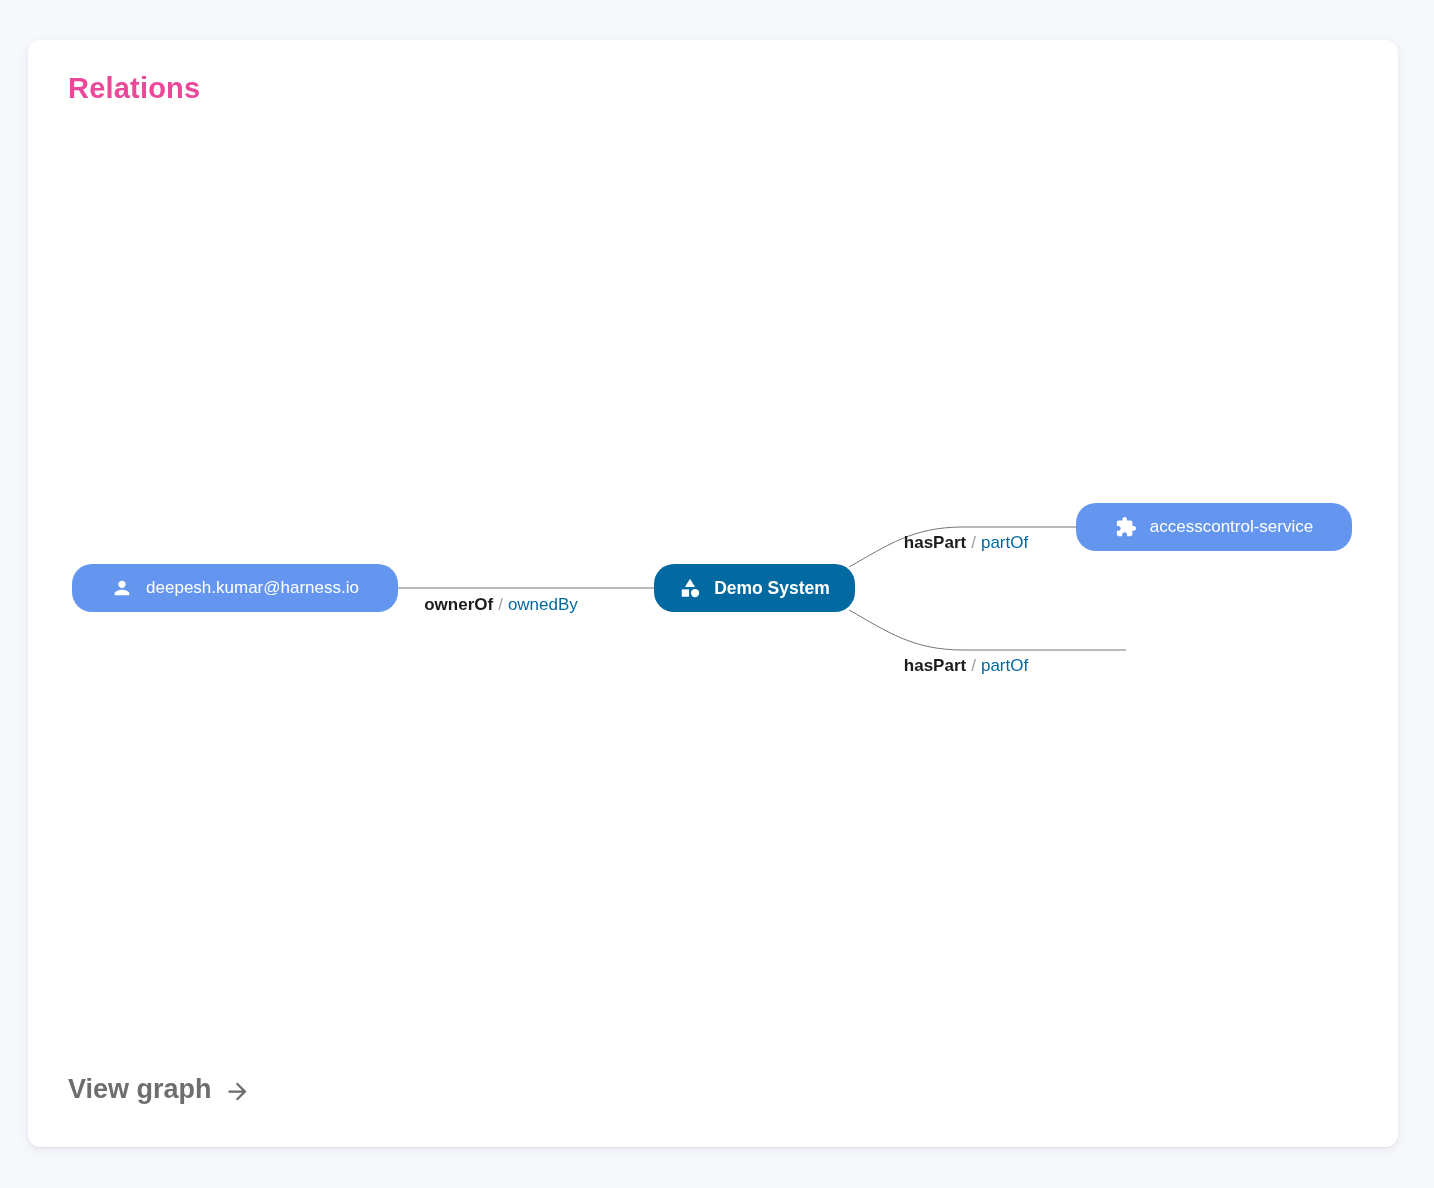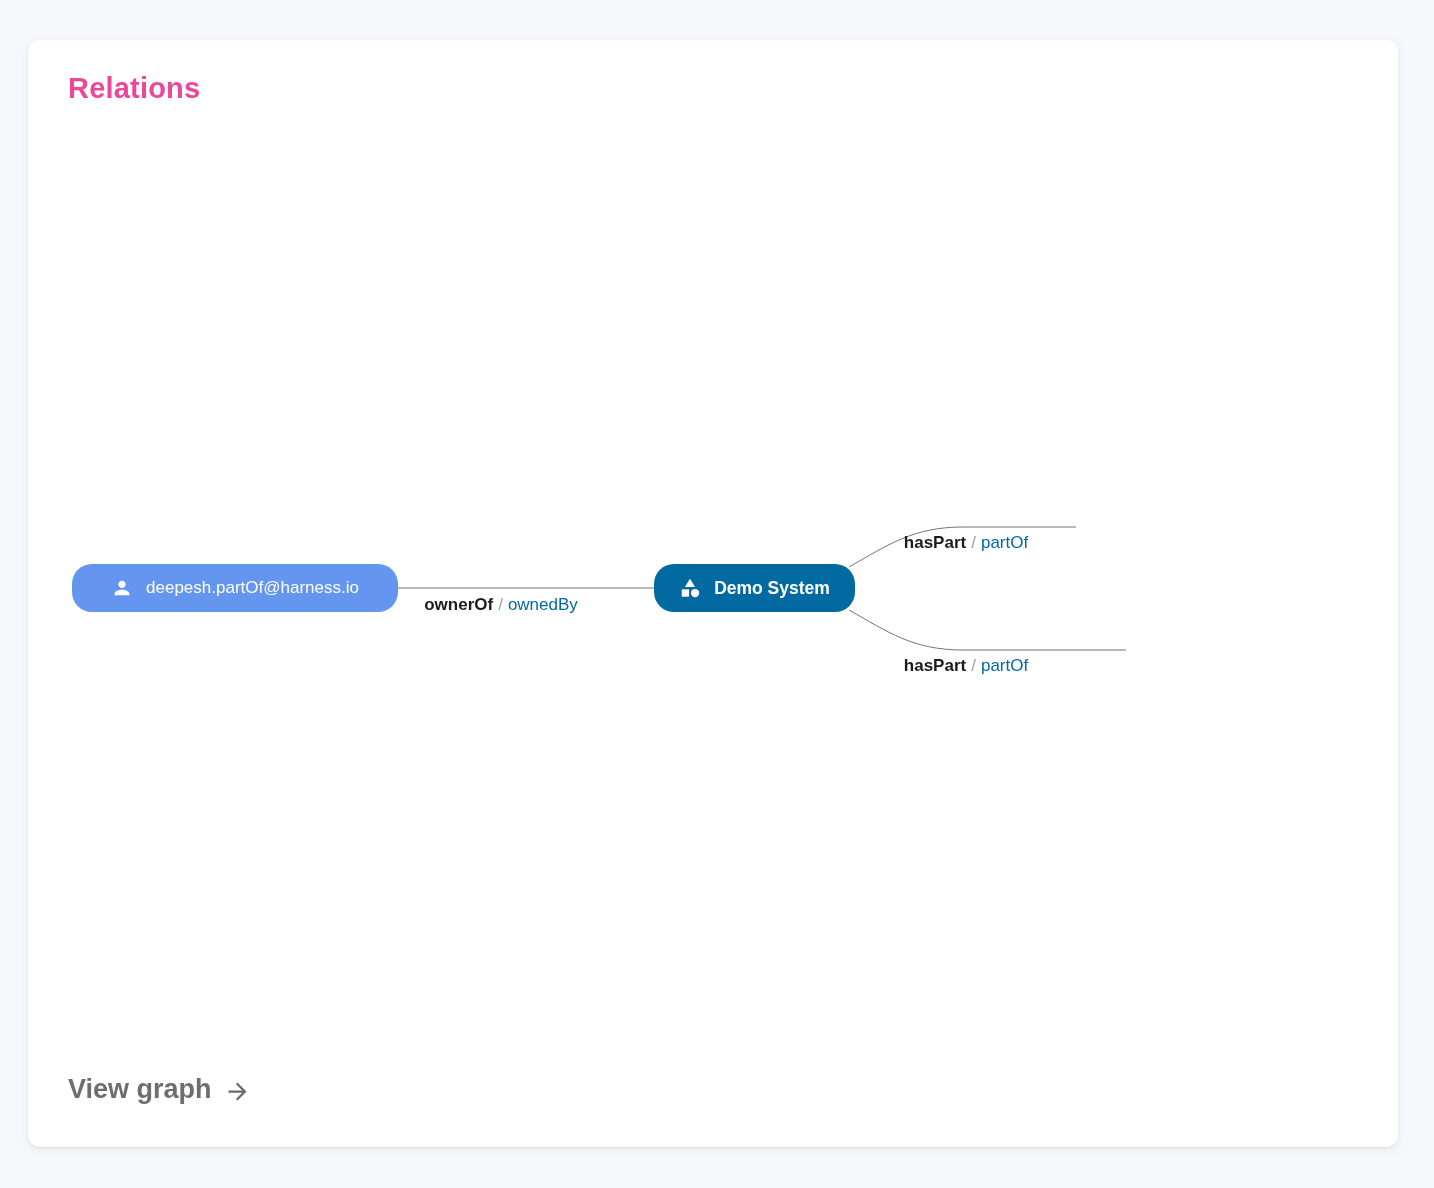--- a/index.html
+++ b/index.html
@@ -101,34 +101,42 @@
   <div class="edge-label edge-label-bot">
     <span class="fwd">hasPart</span><span class="sep">/</span><span class="rev">partOf</span>
   </div>
 
   <div class="node node-blue node-user">
     <span class="node-icon">
       <svg viewBox="0 0 24 24">
           <path d="M12 12c2.21 0 4-1.79 4-4s-1.79-4-4-4-4 1.79-4 4 1.79 4 4 4zm0 2c-2.67 0-8 1.34-8 4v2h16v-2c0-2.66-5.33-4-8-4z"></path>
         </svg>
     </span>
-    <span class="node-label">deepesh.partOf@harness.io</span>
+    <span class="node-label">deepesh.kumar@harness.io</span>
   </div>
 
   <div class="node node-orange node-system">
     <span class="node-icon">
       <svg viewBox="0 0 24 24">
           <path d="M12 2l-5.5 9h11z"></path>
           <circle cx="17.5" cy="17.5" r="4.5"></circle>
           <path d="M3 13.5h8v8H3z"></path>
         </svg>
     </span>
     <span class="node-label-bold">Demo System</span>
   </div>
 
+  <div class="node node-blue node-service">
+    <span class="node-icon">
+      <svg viewBox="0 0 24 24">
+          <path d="M20.5 11H19V7c0-1.1-.9-2-2-2h-4V3.5C13 2.12 11.88 1 10.5 1S8 2.12 8 3.5V5H4c-1.1 0-1.99.9-1.99 2v3.8H3.5c1.49 0 2.7 1.21 2.7 2.7s-1.21 2.7-2.7 2.7H2V20c0 1.1.9 2 2 2h3.8v-1.5c0-1.49 1.21-2.7 2.7-2.7 1.49 0 2.7 1.21 2.7 2.7V22H17c1.1 0 2-.9 2-2v-4h1.5c1.38 0 2.5-1.12 2.5-2.5S21.88 11 20.5 11z"></path>
+        </svg>
+    </span>
+    <span class="node-label">accesscontrol-service</span>
+  </div>
 
 
   <a class="view-graph">
     <span>View graph</span>
     <svg viewBox="0 0 24 24">
         <path d="M12 4l-1.41 1.41L16.17 11H4v2h12.17l-5.58 5.59L12 20l8-8z"></path>
       </svg>
   </a>
 
 </div>

